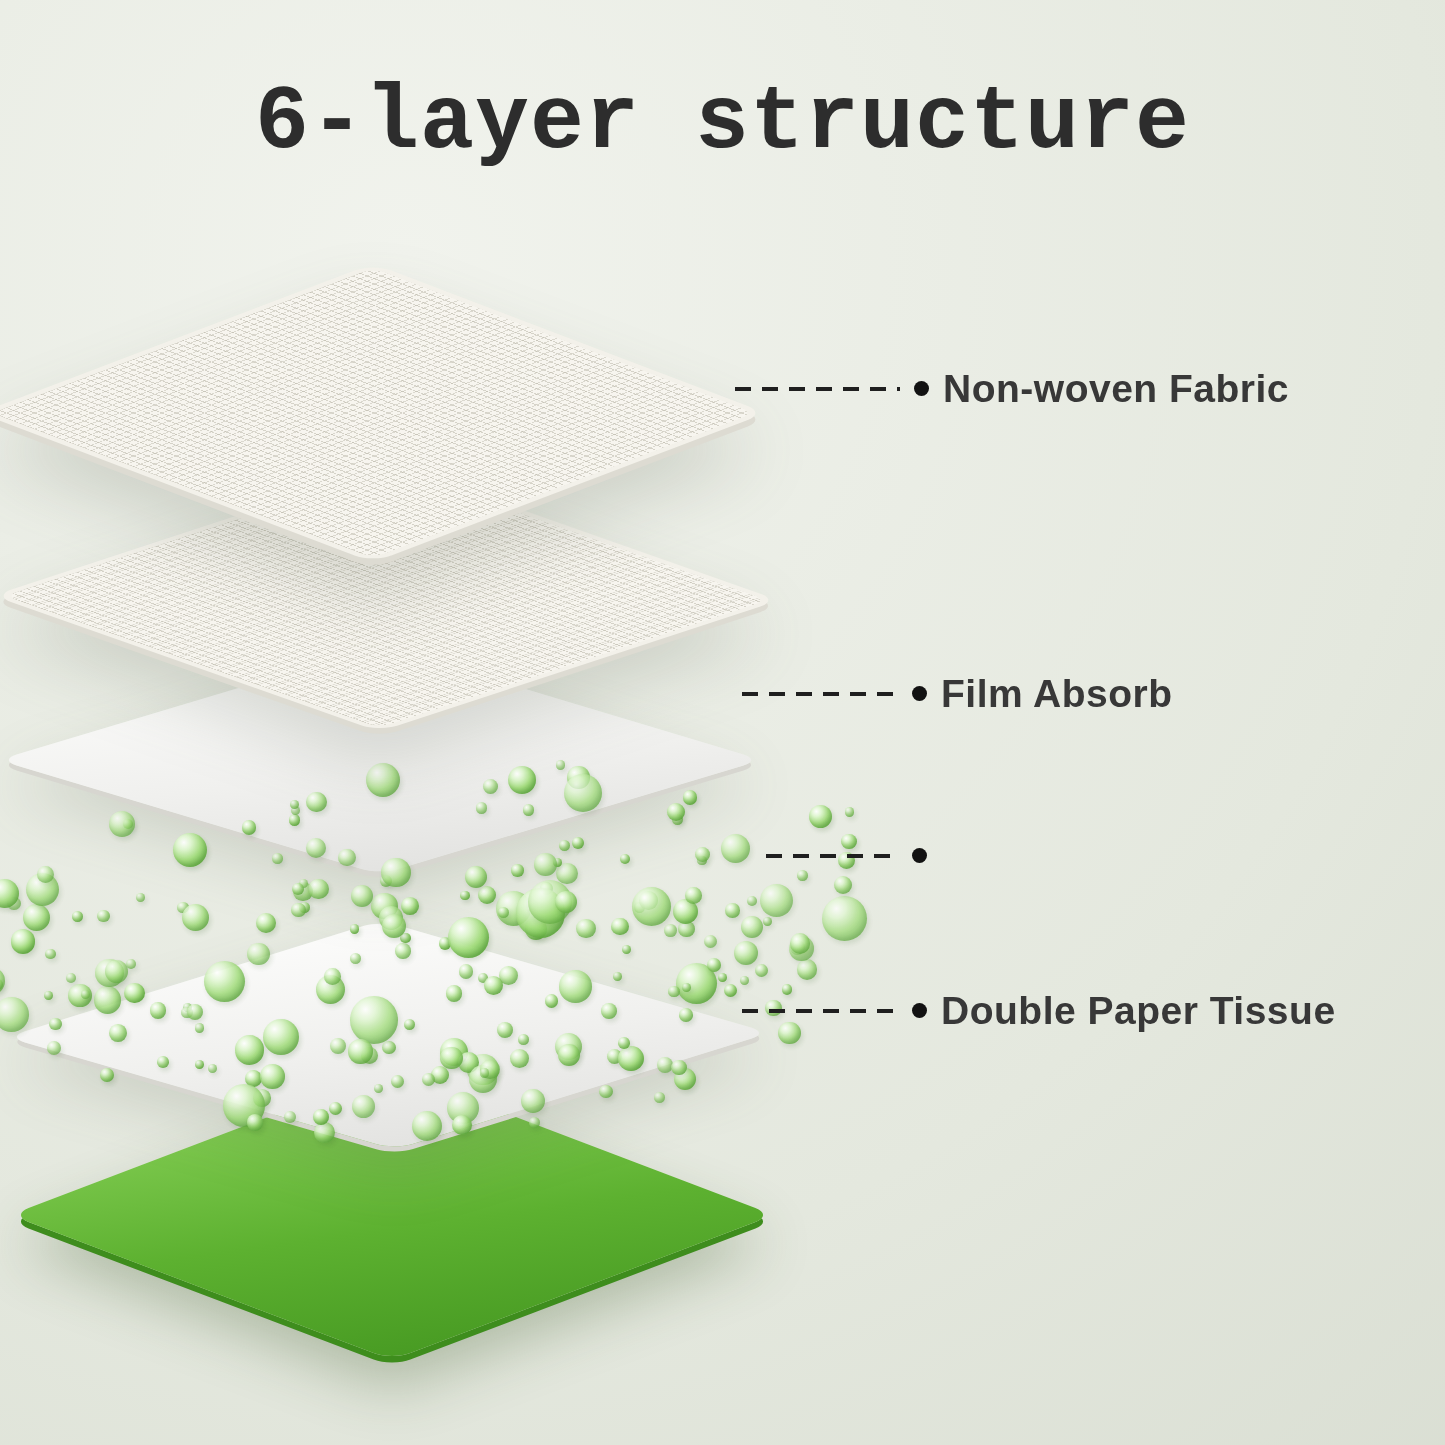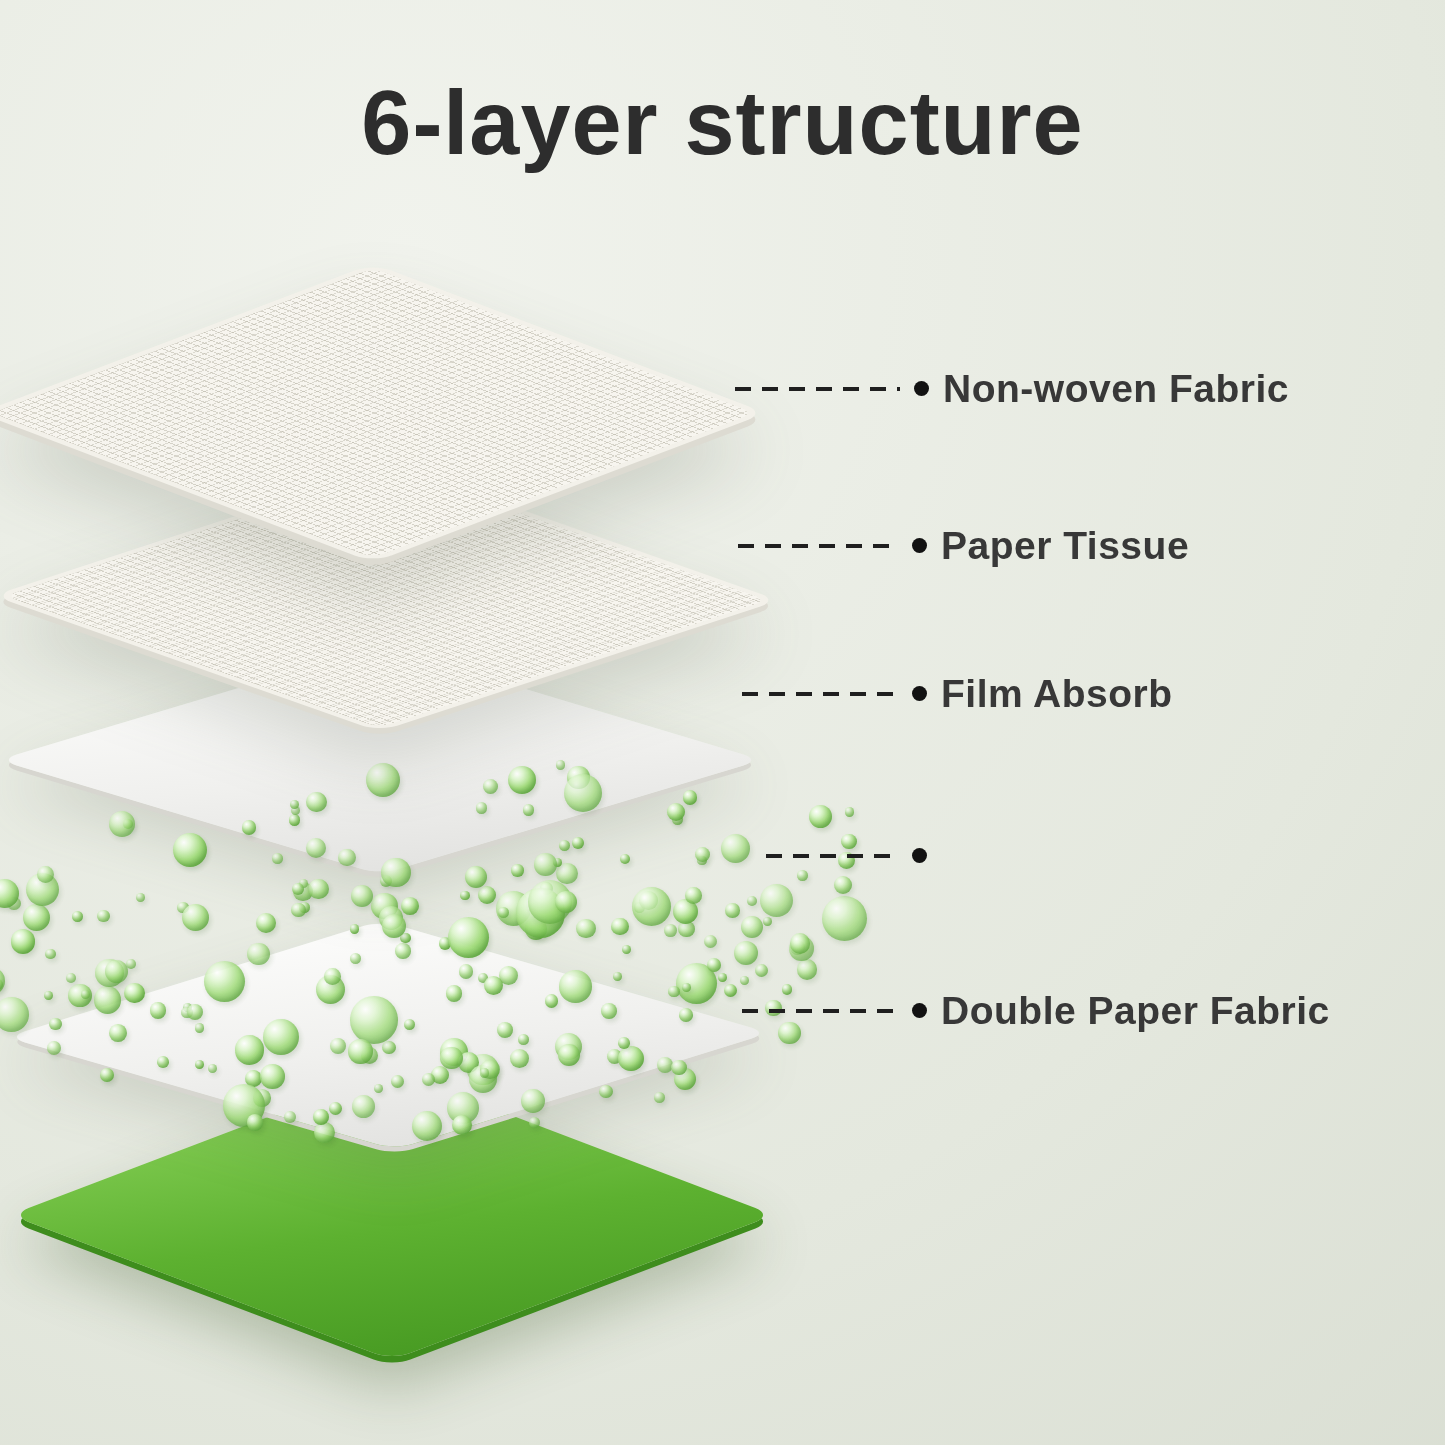--- a/index.html
+++ b/index.html
@@ -10,20 +10,21 @@
     font-family:"Liberation Sans", sans-serif;
     background:radial-gradient(130% 130% at 28% 18%, #f1f3ed 0%, #e4e8de 55%, #d5dace 100%);
   }
 
   
   .title{
     position:absolute; top:72px; left:0; width:100%;
     text-align:center;
     font-size:90px; font-weight:800; letter-spacing:1px;
     color:#2d2d2d;
+    font-family:Liberation Mono, monospace;
   }
 
   
   .sheet{
     position:absolute;
     width:540px;height:540px;
     border-radius:26px;
   }
   .mesh{
     background-color:#f7f5ef;
@@ -298,39 +299,34 @@
     </div>
   <div class="sheet mesh   s2"></div>
   <div class="sheet mesh   s1"></div>
 
   <div class="callout c1">
     <div class="dash"></div>
     <div class="dot"></div>
     <div class="lbl">Non-woven Fabric</div>
   </div>
 
-  <div class="callout c2">
-    <div class="dash"></div>
-    <div class="dot"></div>
-    <div class="lbl">Paper Tissue</div>
-  </div>
 
   <div class="callout c3">
     <div class="dash"></div>
     <div class="dot"></div>
     <div class="lbl">
       <div>Film Absorb</div>
     </div>
   </div>
 
   <div class="callout c4">
     <div class="dash"></div>
     <div class="dot"></div>
   </div>
 
   <div class="callout c5">
     <div class="dash"></div>
     <div class="dot"></div>
-    <div class="lbl">Double Paper Fabric</div>
+    <div class="lbl">Double Paper Tissue</div>
   </div>
 
 
 </div>
 
 </body></html>

